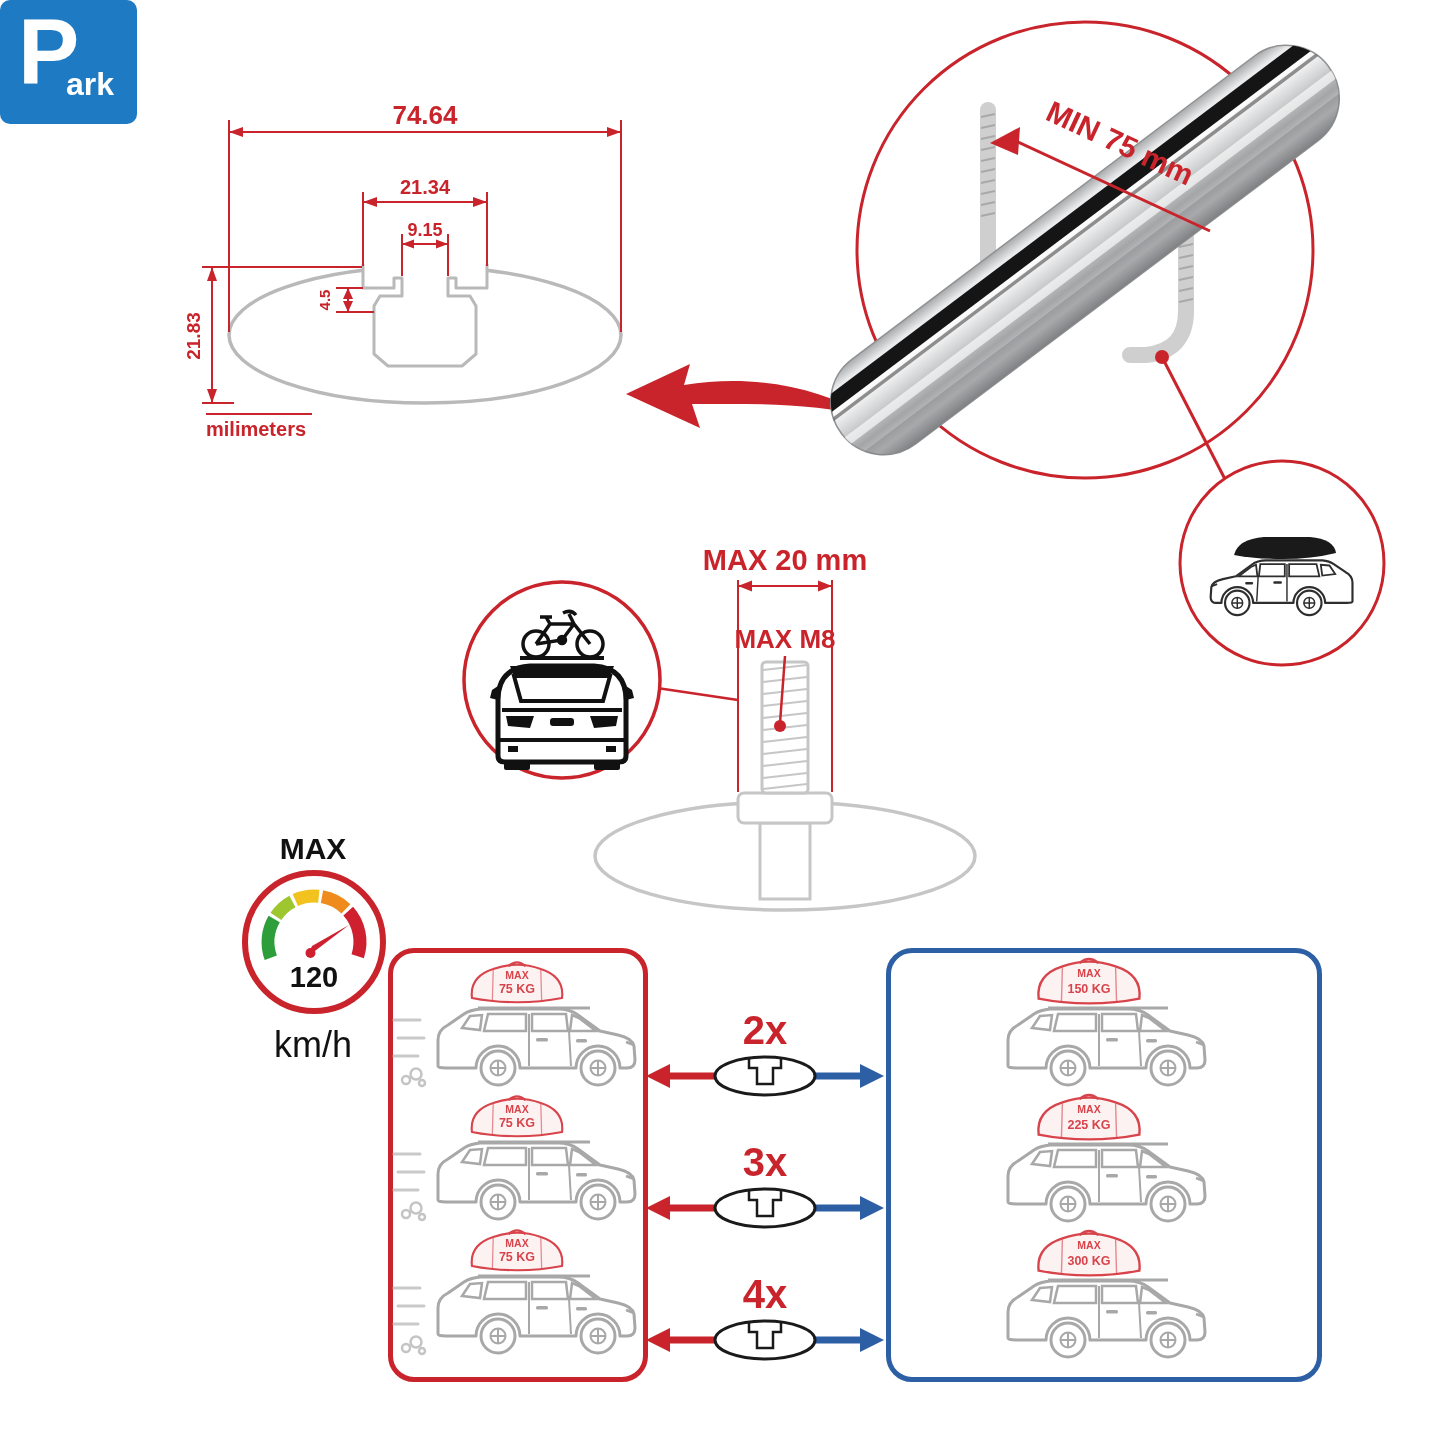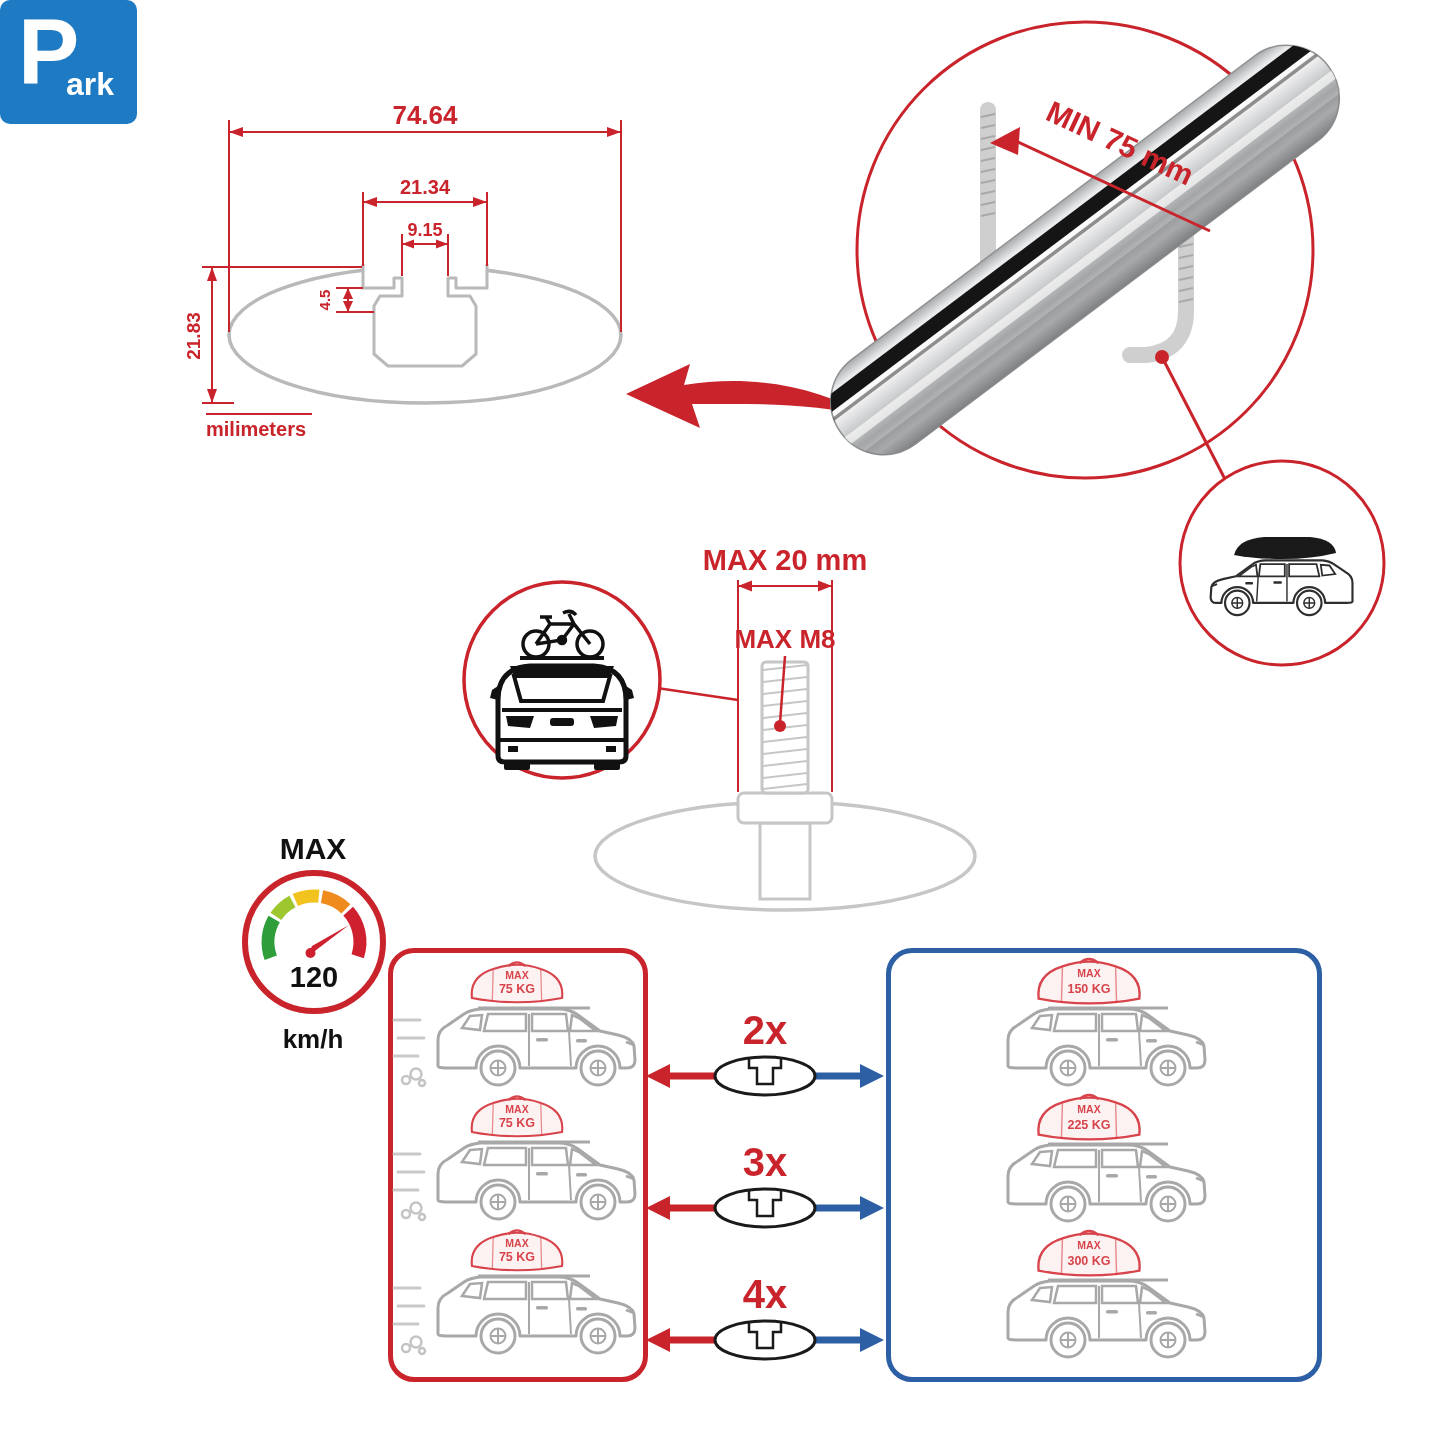--- a/index.html
+++ b/index.html
@@ -13,21 +13,21 @@
   .bag-t2 { fill:#d8444b; font-size:12.5px; font-weight:bold; text-anchor:middle; }
   .count-t { fill:#c9242b; font-size:40px; font-weight:bold; text-anchor:middle; }
   .panel { position:absolute; border-radius:26px; background:#fff; }
   #red-panel { left:388px; top:948px; width:260px; height:434px; border:5px solid #c9242b; }
   #blue-panel { left:886px; top:948px; width:436px; height:434px; border:5px solid #2d5fa5; }
   #park-sign { left:1183px; top:886px; width:137px; height:124px; background:#1e7ac2; border-radius:10px; z-index:6; }
   #park-sign .p { position:absolute; left:18px; top:2px; font-size:92px; font-weight:bold; color:#fff; line-height:1.1; }
   #park-sign .ark { position:absolute; left:66px; top:66px; font-size:32px; font-weight:bold; color:#fff; }
   .blk-label { position:absolute; color:#111; text-align:center; }
   #max-label { left:258px; top:832px; width:110px; font-size:30px; font-weight:bold; }
-  #kmh-label { left:258px; top:1024px; width:110px; font-size:26px; font-weight:700; }
+  #kmh-label { left:258px; top:1024px; width:110px; font-size:36px; font-weight:400; }
 </style>
 </head>
 <body>
 
 <div id="canvas">
 
   <svg width="0" height="0" style="position:absolute" aria-hidden="true">
     <defs>
       <g id="suv">
         <path d="M16,84 L16,58 Q16,48 26,43 L42,32 Q48,28 58,27 L136,27 Q148,27 156,33 L178,49 L196,53 Q210,56 212,64 L213,78 Q213,86 205,86 L198,86 A22,22 0 0 0 154,86 L98,86 A22,22 0 0 0 54,86 L24,86 Q16,86 16,84 Z" fill="#fff" stroke="currentColor" stroke-width="3" stroke-linejoin="round"></path>

